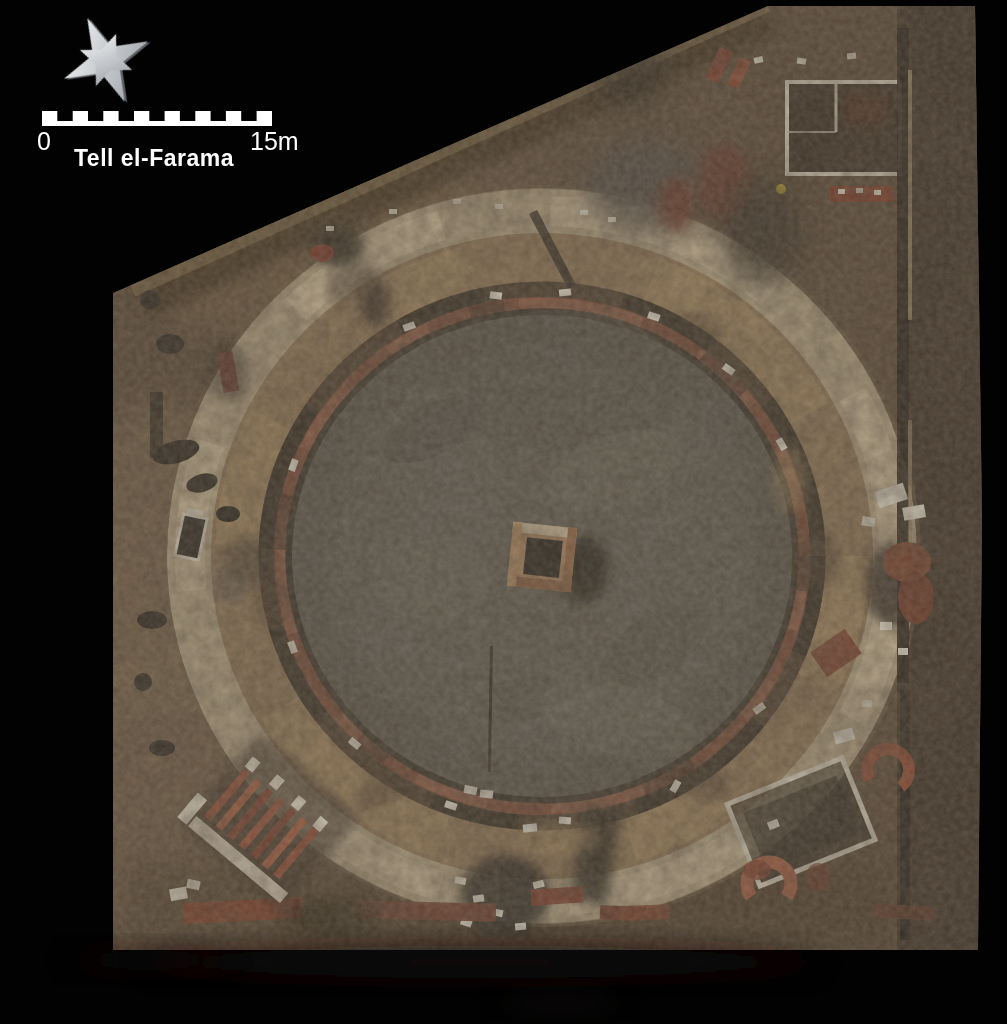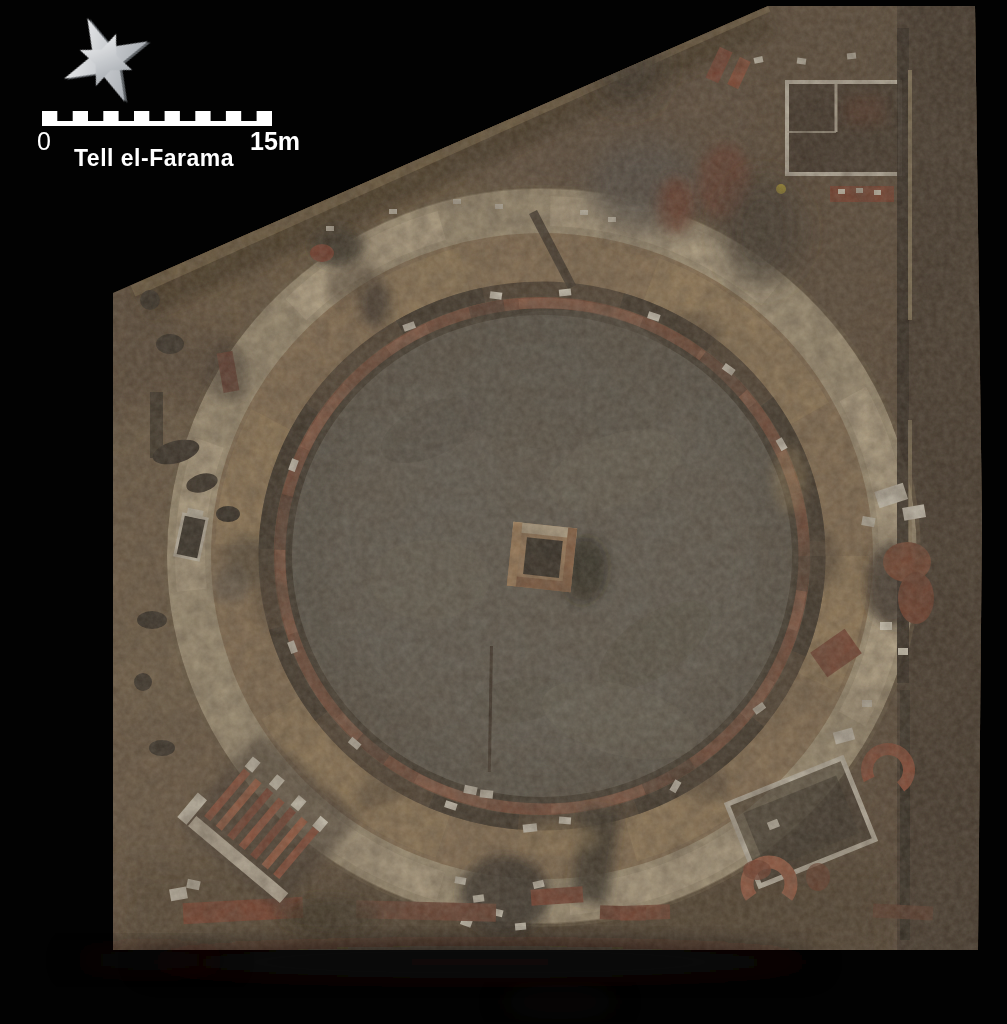--- a/index.html
+++ b/index.html
@@ -3,21 +3,21 @@
 <meta charset="utf-8">
 <style>
   html,body{margin:0;padding:0;background:#000;}
   #stage{
     position:relative;width:1007px;height:1024px;background:#020202;overflow:hidden;
     font-family:"Liberation Sans", sans-serif;
   }
   #photo-svg{position:absolute;left:0;top:0;}
   .legend-text{position:absolute;color:#ffffff;line-height:1;white-space:nowrap;}
   #scale-label-0{left:37px;top:129px;font-size:25px;font-weight:400;}
-  #scale-label-15{left:250px;top:129px;font-size:25px;font-weight:700;}
+  #scale-label-15{left:250px;top:129px;font-size:25px;font-weight:400;}
   #site-title{left:66px;top:147px;font-size:23px;font-weight:700;letter-spacing:0.5px;margin-left:8px;}
 </style>
 </head>
 <body>
 
 <div id="stage">
 
 <svg id="photo-svg" width="1007" height="1024" viewBox="0 0 1007 1024" xmlns="http://www.w3.org/2000/svg">
   <defs>
     <clipPath id="siteClip">

